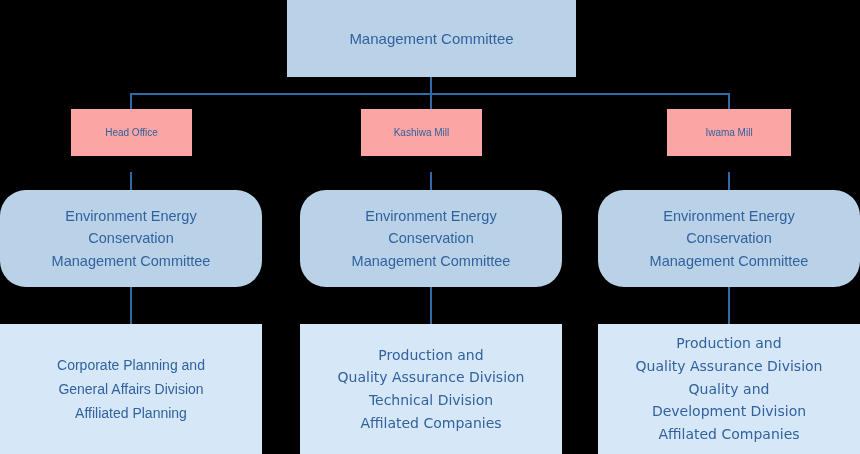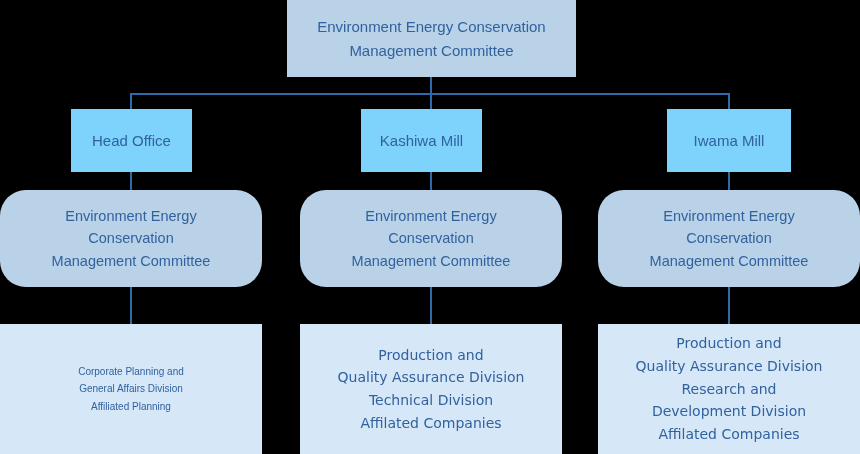--- a/index.html
+++ b/index.html
@@ -42,23 +42,23 @@
     left: 287px;
     top: 0px;
     width: 289px;
     height: 77px;
     background: #b9d2e8;
     font-size: 15px;
   }
 
   
   .box-site {
-    background: #7dd3fc;
-    font-size: 15px;
-    height: 63px;
+    background: #fca5a5;
+    font-size: 10px;
+    height: 47px;
     top: 109px;
   }
   .box-site-head   { left: 71px;  width: 121px; }
   .box-site-kashiwa{ left: 361px; width: 121px; }
   .box-site-iwama  { left: 667px; width: 124px; justify-content: flex-end; }
 
   
   .box-committee {
     background: #b9d2e8;
     font-size: 14.5px;
@@ -68,21 +68,21 @@
   }
   .box-committee-left   { left: 0px;   width: 262px; }
   .box-committee-center { left: 300px; width: 262px; }
   .box-committee-right  { left: 598px; width: 262px; }
 
   
   .box-divisions {
     background: #d6e7f7;
     top: 324px;
     height: 130px;
-    font-size: 10px;
+    font-size: 14px;
   }
   .box-divisions-left   { left: 0px;   width: 262px; }
   .box-divisions-center { left: 300px; width: 262px; font-family: "DejaVu Sans", sans-serif; font-size: 14px; }
   .box-divisions-right  { left: 598px; width: 262px; font-family: "DejaVu Sans", sans-serif; font-size: 14px; }
   .box-divisions-left .lines > div  { line-height: 1.72; }
   .box-divisions-center .lines > div,
   .box-divisions-right .lines > div { line-height: 1.62; }
 
   
   .conn {
@@ -122,21 +122,20 @@
   <div class="conn conn-v conn-drop-iwama"></div>
   <div class="conn conn-v conn-site-head"></div>
   <div class="conn conn-v conn-site-kashiwa"></div>
   <div class="conn conn-v conn-site-iwama"></div>
   <div class="conn conn-v conn-com-head"></div>
   <div class="conn conn-v conn-com-kashiwa"></div>
   <div class="conn conn-v conn-com-iwama"></div>
 
   <div class="box box-root">
     <div class="lines">
-      <div>Environment Energy Conservation</div>
       <div>Management Committee</div>
     </div>
   </div>
 
   <div class="box box-site box-site-head">
     <div class="lines">
       <div>Head Office</div>
     </div>
   </div>
   <div class="box box-site box-site-kashiwa">
@@ -184,19 +183,19 @@
       <div>Production and</div>
       <div>Quality Assurance Division</div>
       <div>Technical Division</div>
       <div>Affilated Companies</div>
     </div>
   </div>
   <div class="box box-divisions box-divisions-right">
     <div class="lines">
       <div>Production and</div>
       <div>Quality Assurance Division</div>
-      <div>Research and</div>
+      <div>Quality and</div>
       <div>Development Division</div>
       <div>Affilated Companies</div>
     </div>
   </div>
 
 </div>
 
 </body></html>

